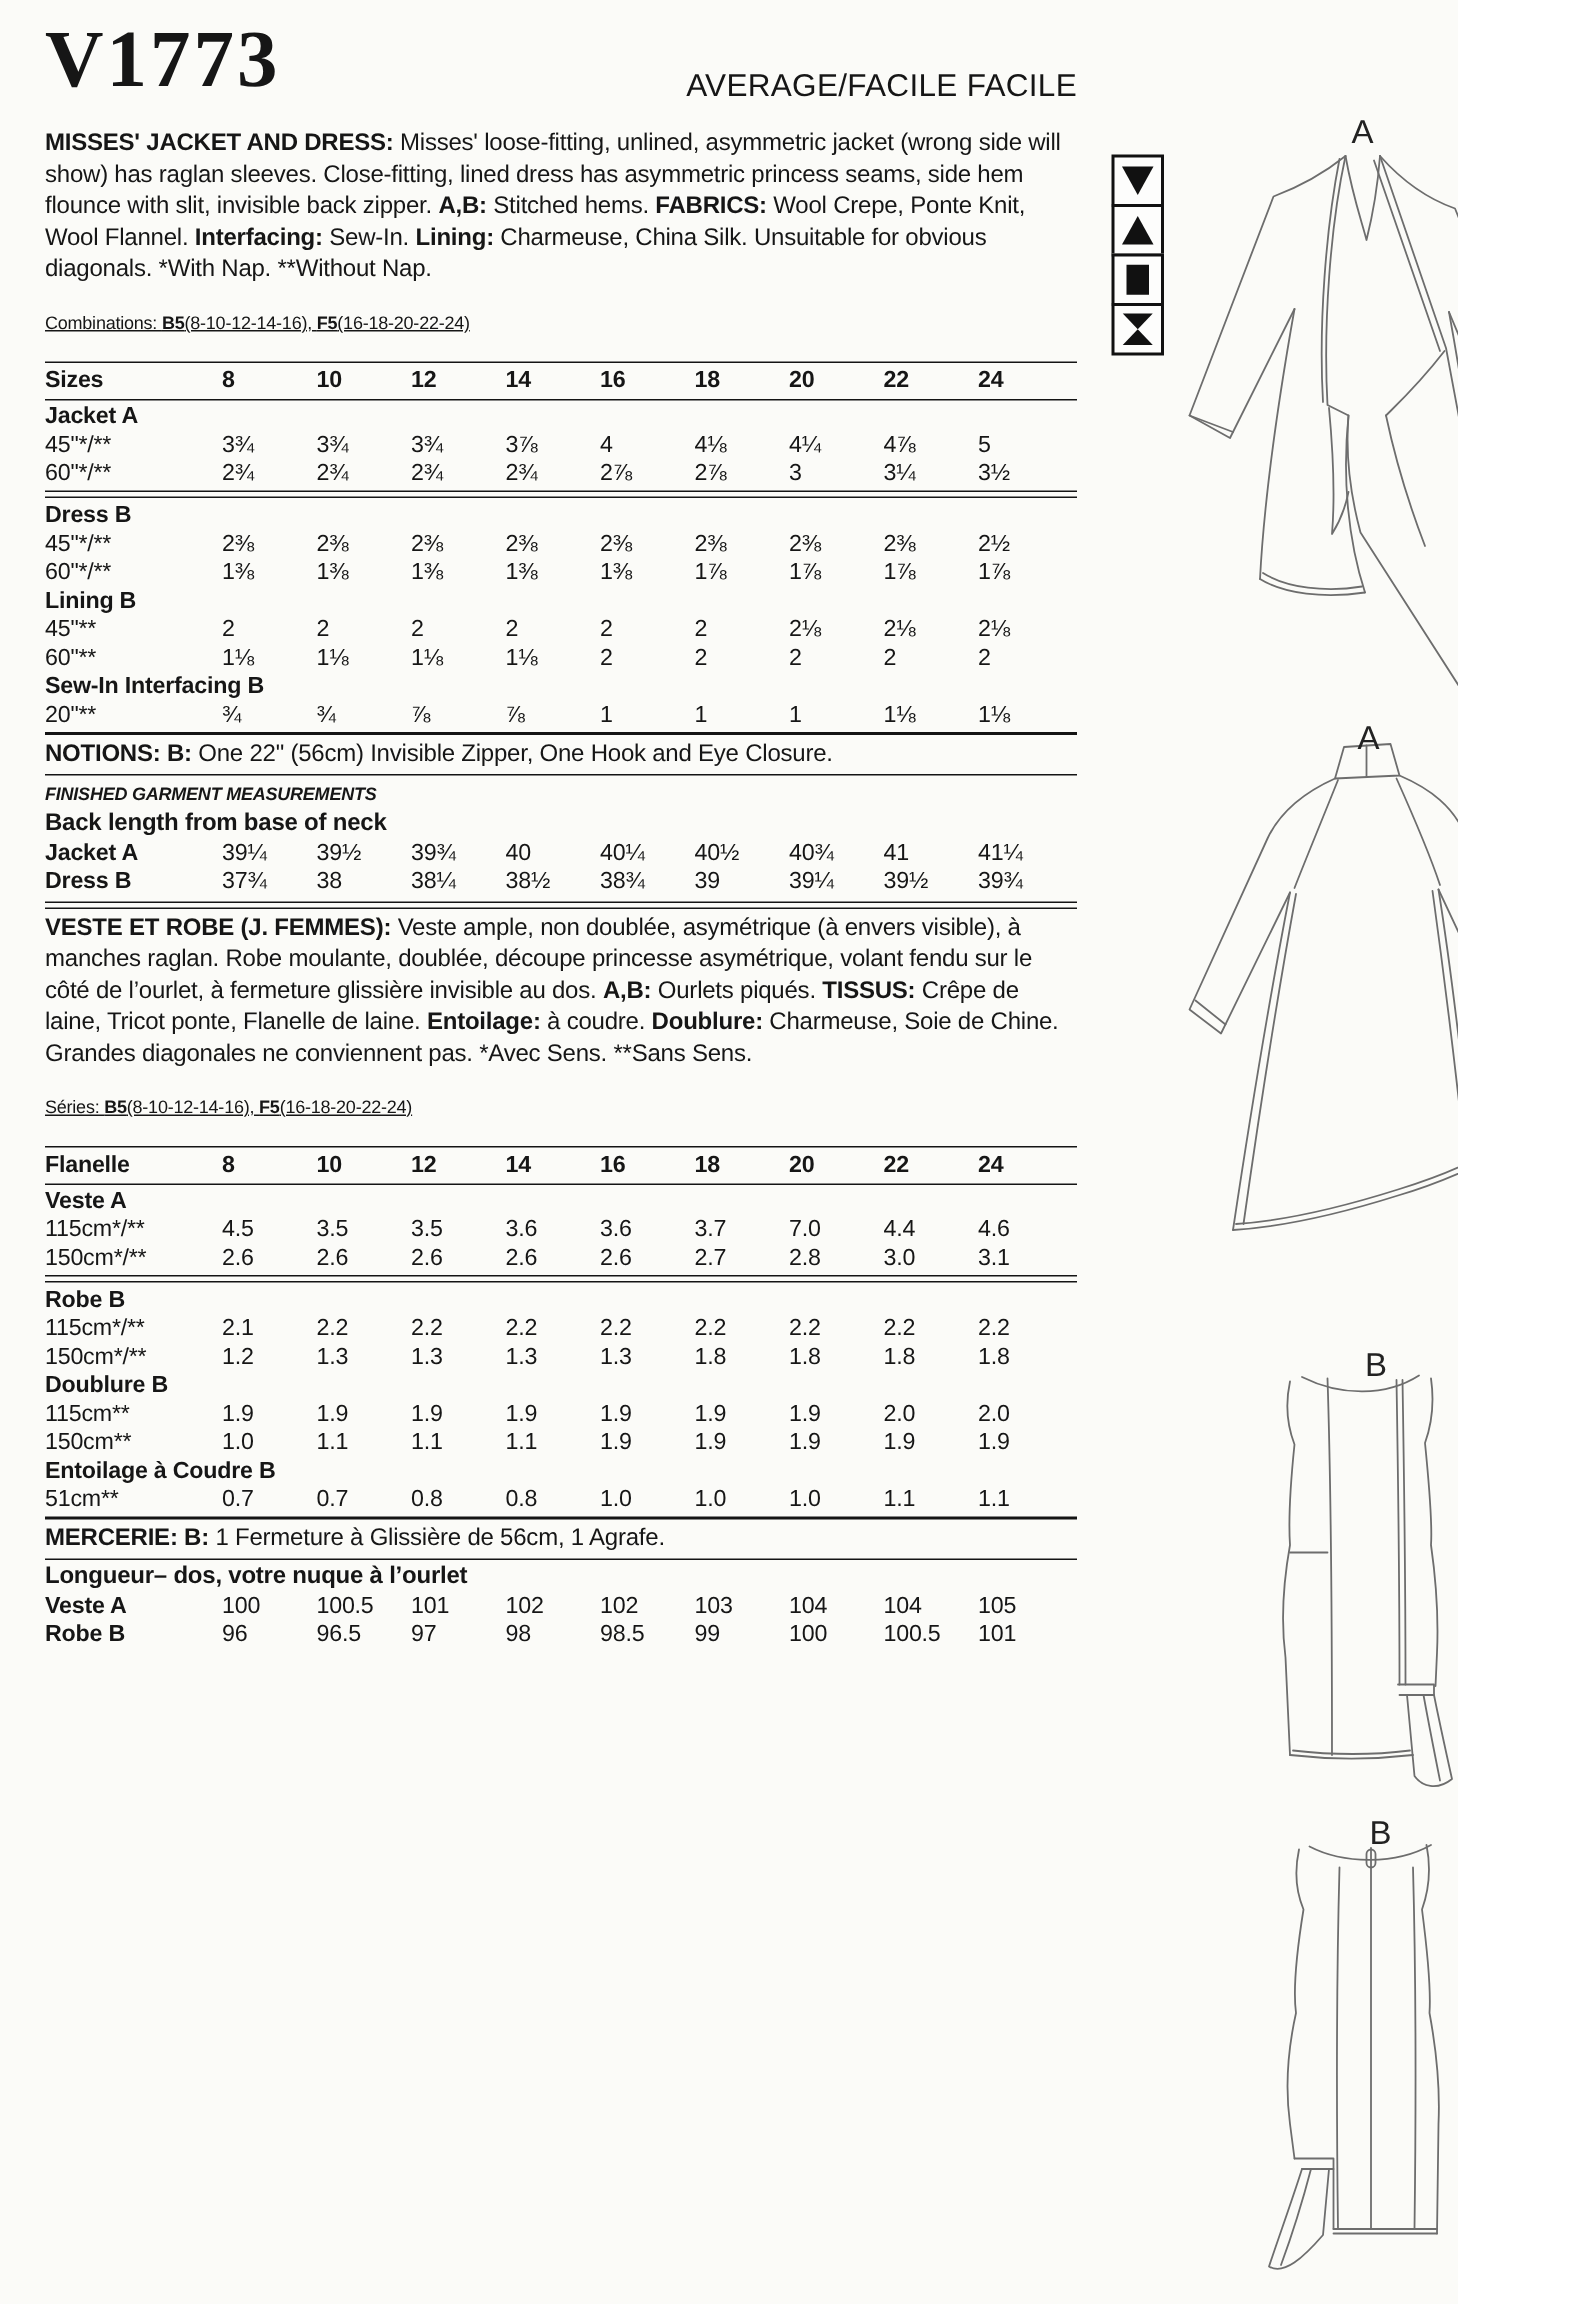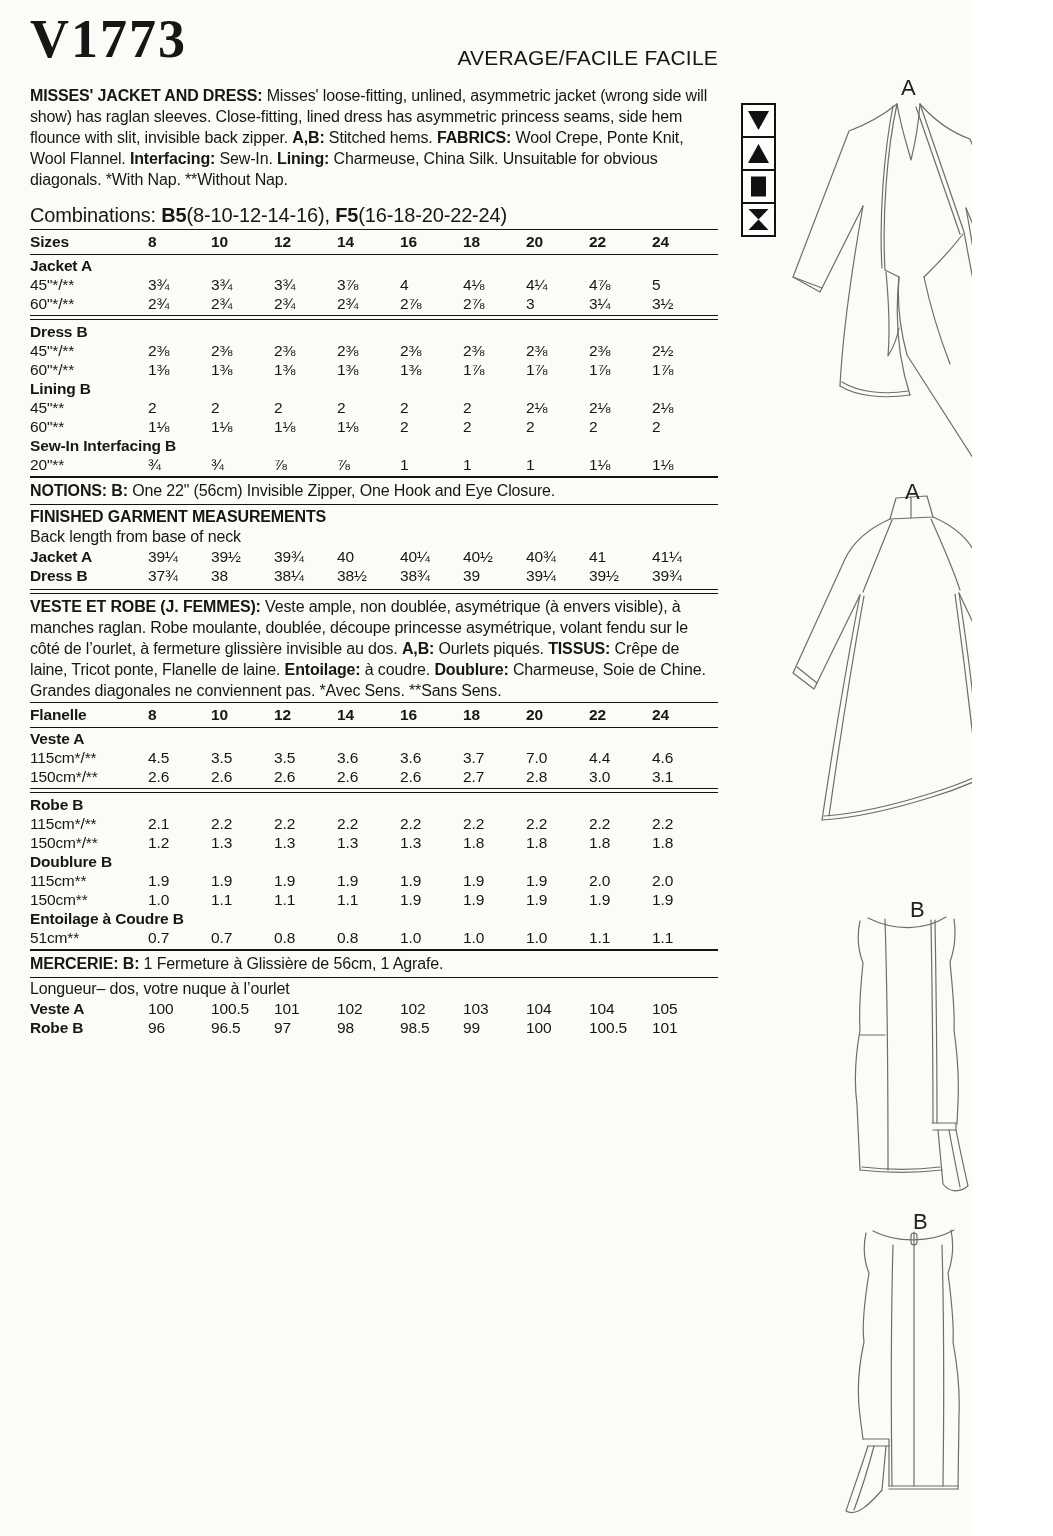--- a/index.html
+++ b/index.html
@@ -12,32 +12,32 @@
   .left-col{position:absolute; left:30px; top:10px; width:688px;}
   .pattern-number{
     font-family:"Liberation Serif","DejaVu Serif",serif;
     font-weight:700; font-size:54px; line-height:58px; letter-spacing:2px;
   }
   .difficulty{
     position:absolute; right:0; top:36px; font-size:21px; letter-spacing:.2px;
   }
   .desc{font-size:16px; line-height:21px; letter-spacing:-.15px; margin-top:17px;}
   .b{font-weight:700;}
-  .combos{font-size:20px; line-height:20px; letter-spacing:-.15px; margin-top:15px; padding-bottom:3px;}
+  .combos{font-size:12px; line-height:20px; letter-spacing:-.15px; margin-top:15px; padding-bottom:15px;text-decoration:underline;}
   .rule{border-top:1.6px solid #141414; height:0; margin:1px 0;}
   .rule2{height:3px; border-top:1.3px solid #141414; border-bottom:1.3px solid #141414; margin:2px 0;}
   .ruleT{border-top:2.3px solid #141414; height:0; margin:2px 0 1px 0;}
   .trow{display:grid; grid-template-columns:118px repeat(9,63px); font-size:15.5px; line-height:19px; letter-spacing:-.15px;}
   .trow .cell{white-space:nowrap;}
   .thead{font-weight:700; padding:1px 0 2px 0;}
   .sec-title{font-weight:700; font-size:15.5px; line-height:19px; letter-spacing:-.15px;}
   .bold-labels .lab{font-weight:700;}
   .note-line{font-size:16px; line-height:21px; letter-spacing:-.15px; padding:1px 0 2px 0;}
-  .fgm-title{font-weight:700; font-size:16px; line-height:20px; letter-spacing:-.15px; margin-top:2px;}
-  .fgm-sub{font-weight:400; font-size:16px; line-height:20px; letter-spacing:-.15px;}
+  .fgm-title{font-weight:700; font-size:12px; line-height:20px; letter-spacing:-.15px; margin-top:2px;font-style:italic;}
+  .fgm-sub{font-weight:700; font-size:16px; line-height:20px; letter-spacing:-.15px;}
   .pad-top{margin-top:4px;}
   
   .symbols{position:absolute; left:741px; top:103px; width:35px;}
   .symbol-cell{width:31px; height:31px; border:2px solid #111; background:#fdfdfc; margin-top:-2px; display:flex; align-items:center; justify-content:center;}
   .symbol-cell:first-child{margin-top:0;}
   .drawing{position:absolute;}
   .view-label{position:absolute; font-size:22px; line-height:24px; color:#222;}
   svg.lineart{display:block;}
   svg.lineart path, svg.lineart rect{fill:none; stroke:#6d6d6d; stroke-width:1.2; stroke-linecap:round; stroke-linejoin:round;}
 </style>
@@ -189,20 +189,21 @@
           <span class="cell">39</span>
           <span class="cell">39¼</span>
           <span class="cell">39½</span>
           <span class="cell">39¾</span>
         </div>
       </div>
 
     <div class="rule2 pad-top"></div>
     <p class="desc" style="margin-top:2px; margin-bottom:0"><span class="b">VESTE ET ROBE (J. FEMMES): </span><span>Veste ample, non doublée, asymétrique (à envers visible), à manches raglan. Robe moulante, doublée, découpe princesse asymétrique, volant fendu sur le côté de l’ourlet, à fermeture glissière invisible au dos. </span><span class="b">A,B:</span><span> Ourlets piqués. </span><span class="b">TISSUS:</span><span> Crêpe de laine, Tricot ponte, Flanelle de laine. </span><span class="b">Entoilage:</span><span> à coudre. </span><span class="b">Doublure:</span><span> Charmeuse, Soie de Chine. Grandes diagonales ne conviennent pas. *Avec Sens. **Sans Sens.</span></p>
 
+    <div class="combos"><span>Séries: </span><span class="b">B5</span><span>(8-10-12-14-16), </span><span class="b">F5</span><span>(16-18-20-22-24)</span></div>
 
     <div class="rule"></div>
     <div>
         <div class="trow thead">
           <span class="cell lab">Flanelle</span>
           <span class="cell">8</span>
           <span class="cell">10</span>
           <span class="cell">12</span>
           <span class="cell">14</span>
           <span class="cell">16</span>

